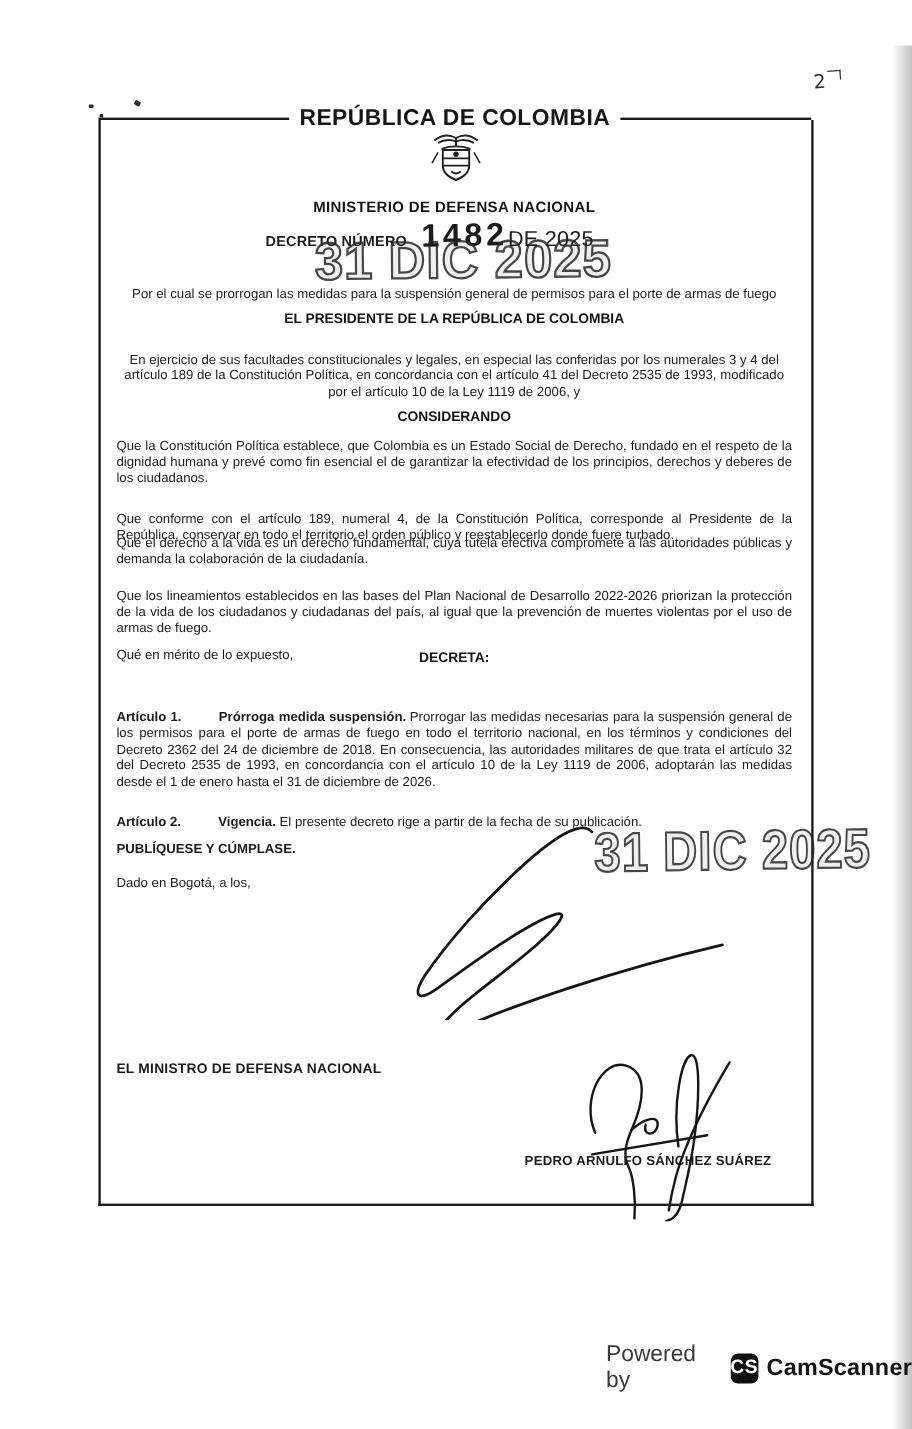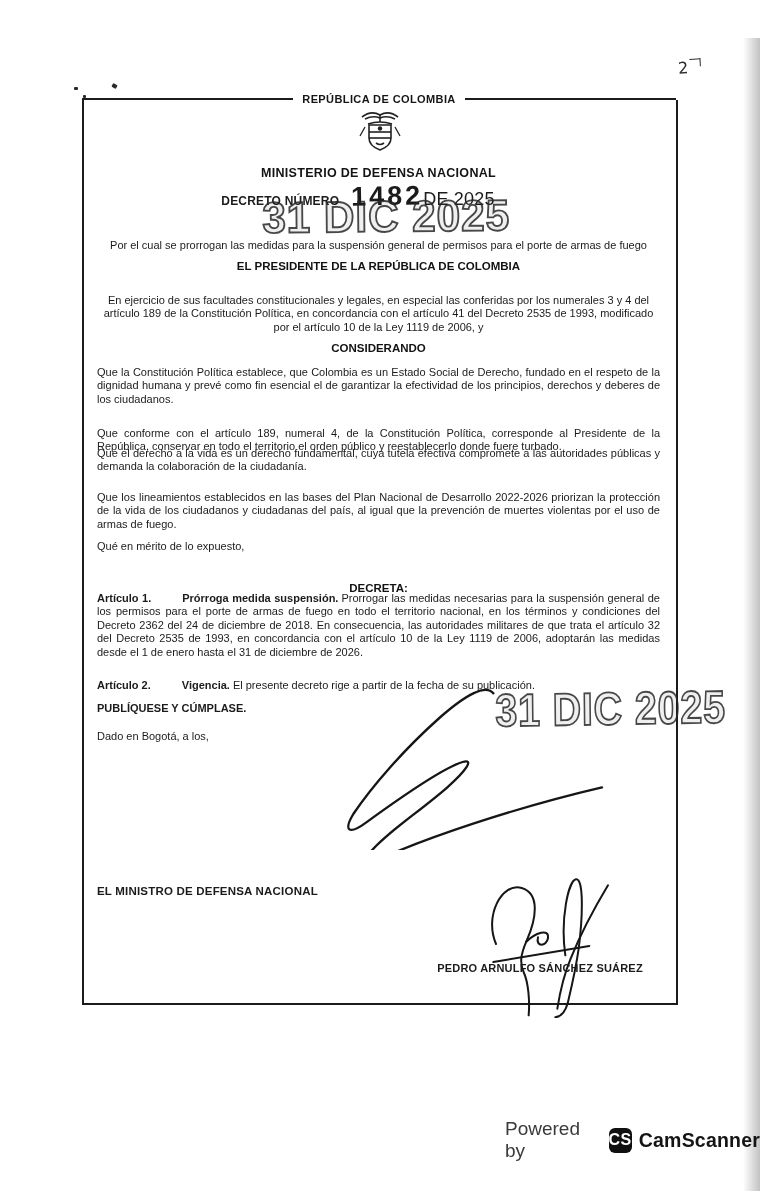--- a/index.html
+++ b/index.html
@@ -28,21 +28,21 @@
   .frame{
     position:absolute;left:82px;top:100px;width:592px;height:903px;
     border-left:2px solid #1c1c1c;border-right:2px solid #1c1c1c;border-bottom:2px solid #1c1c1c;
   }
   .frame-top{
     position:absolute;left:82px;top:91px;width:594px;height:16px;
     display:flex;align-items:center;gap:9px;
   }
   .frame-top .rule{flex:1;height:2px;background:#1c1c1c;}
   .frame-top .rtitle{
-    font-weight:700;font-size:11px;letter-spacing:0.4px;color:#161616;white-space:nowrap;
+    font-weight:700;font-size:19px;letter-spacing:0.4px;color:#161616;white-space:nowrap;
   }
 
   
   .t{position:absolute;left:97px;width:563px;font-size:11px;line-height:13.4px;color:#1b1b1b;}
   .j{text-align:justify;}
   .c{text-align:center;}
   .b{font-weight:700;}
   .h{position:absolute;left:97px;width:563px;text-align:center;font-weight:700;font-size:11.5px;color:#121212;}
   .lbl{font-weight:700;margin-right:31px;}
   .ttl{font-weight:700;margin-right:3px;}
@@ -139,21 +139,21 @@
 
   <div class="h" style="top:342px;">CONSIDERANDO</div>
 
   <div class="t j" style="top:366px;">Que la Constitución Política establece, que Colombia es un Estado Social de Derecho, fundado en el respeto de la dignidad humana y prevé como fin esencial el de garantizar la efectividad de los principios, derechos y deberes de los ciudadanos.</div>
   <div class="t j" style="top:427px;">Que conforme con el artículo 189, numeral 4, de la Constitución Política, corresponde al Presidente de la República, conservar en todo el territorio el orden público y reestablecerlo donde fuere turbado.</div>
   <div class="t j" style="top:447px;">Que el derecho a la vida es un derecho fundamental, cuya tutela efectiva compromete a las autoridades públicas y demanda la colaboración de la ciudadanía.</div>
   <div class="t j" style="top:491px;">Que los lineamientos establecidos en las bases del Plan Nacional de Desarrollo 2022-2026 priorizan la protección de la vida de los ciudadanos y ciudadanas del país, al igual que la prevención de muertes violentas por el uso de armas de fuego.</div>
 
   <div class="t" style="top:540px;">Qué en mérito de lo expuesto,</div>
 
-  <div class="h" style="top:582px;">DECRETA:</div>
+  <div class="h" style="top:543px;">DECRETA:</div>
 
   <div class="t j" style="top:592px;">
     <span class="lbl">Artículo 1.</span><span class="ttl">Prórroga medida suspensión.</span><span>Prorrogar las medidas necesarias para la suspensión general de los permisos para el porte de armas de fuego en todo el territorio nacional, en los términos y condiciones del Decreto 2362 del 24 de diciembre de 2018. En consecuencia, las autoridades militares de que trata el artículo 32 del Decreto 2535 de 1993, en concordancia con el artículo 10 de la Ley 1119 de 2006, adoptarán las medidas desde el 1 de enero hasta el 31 de diciembre de 2026.</span>
   </div>
 
   <div class="t j" style="top:679px;">
     <span class="lbl">Artículo 2.</span><span class="ttl">Vigencia.</span><span>El presente decreto rige a partir de la fecha de su publicación.</span>
   </div>
 
   <div class="t b" style="top:702px;">PUBLÍQUESE Y CÚMPLASE.</div>

